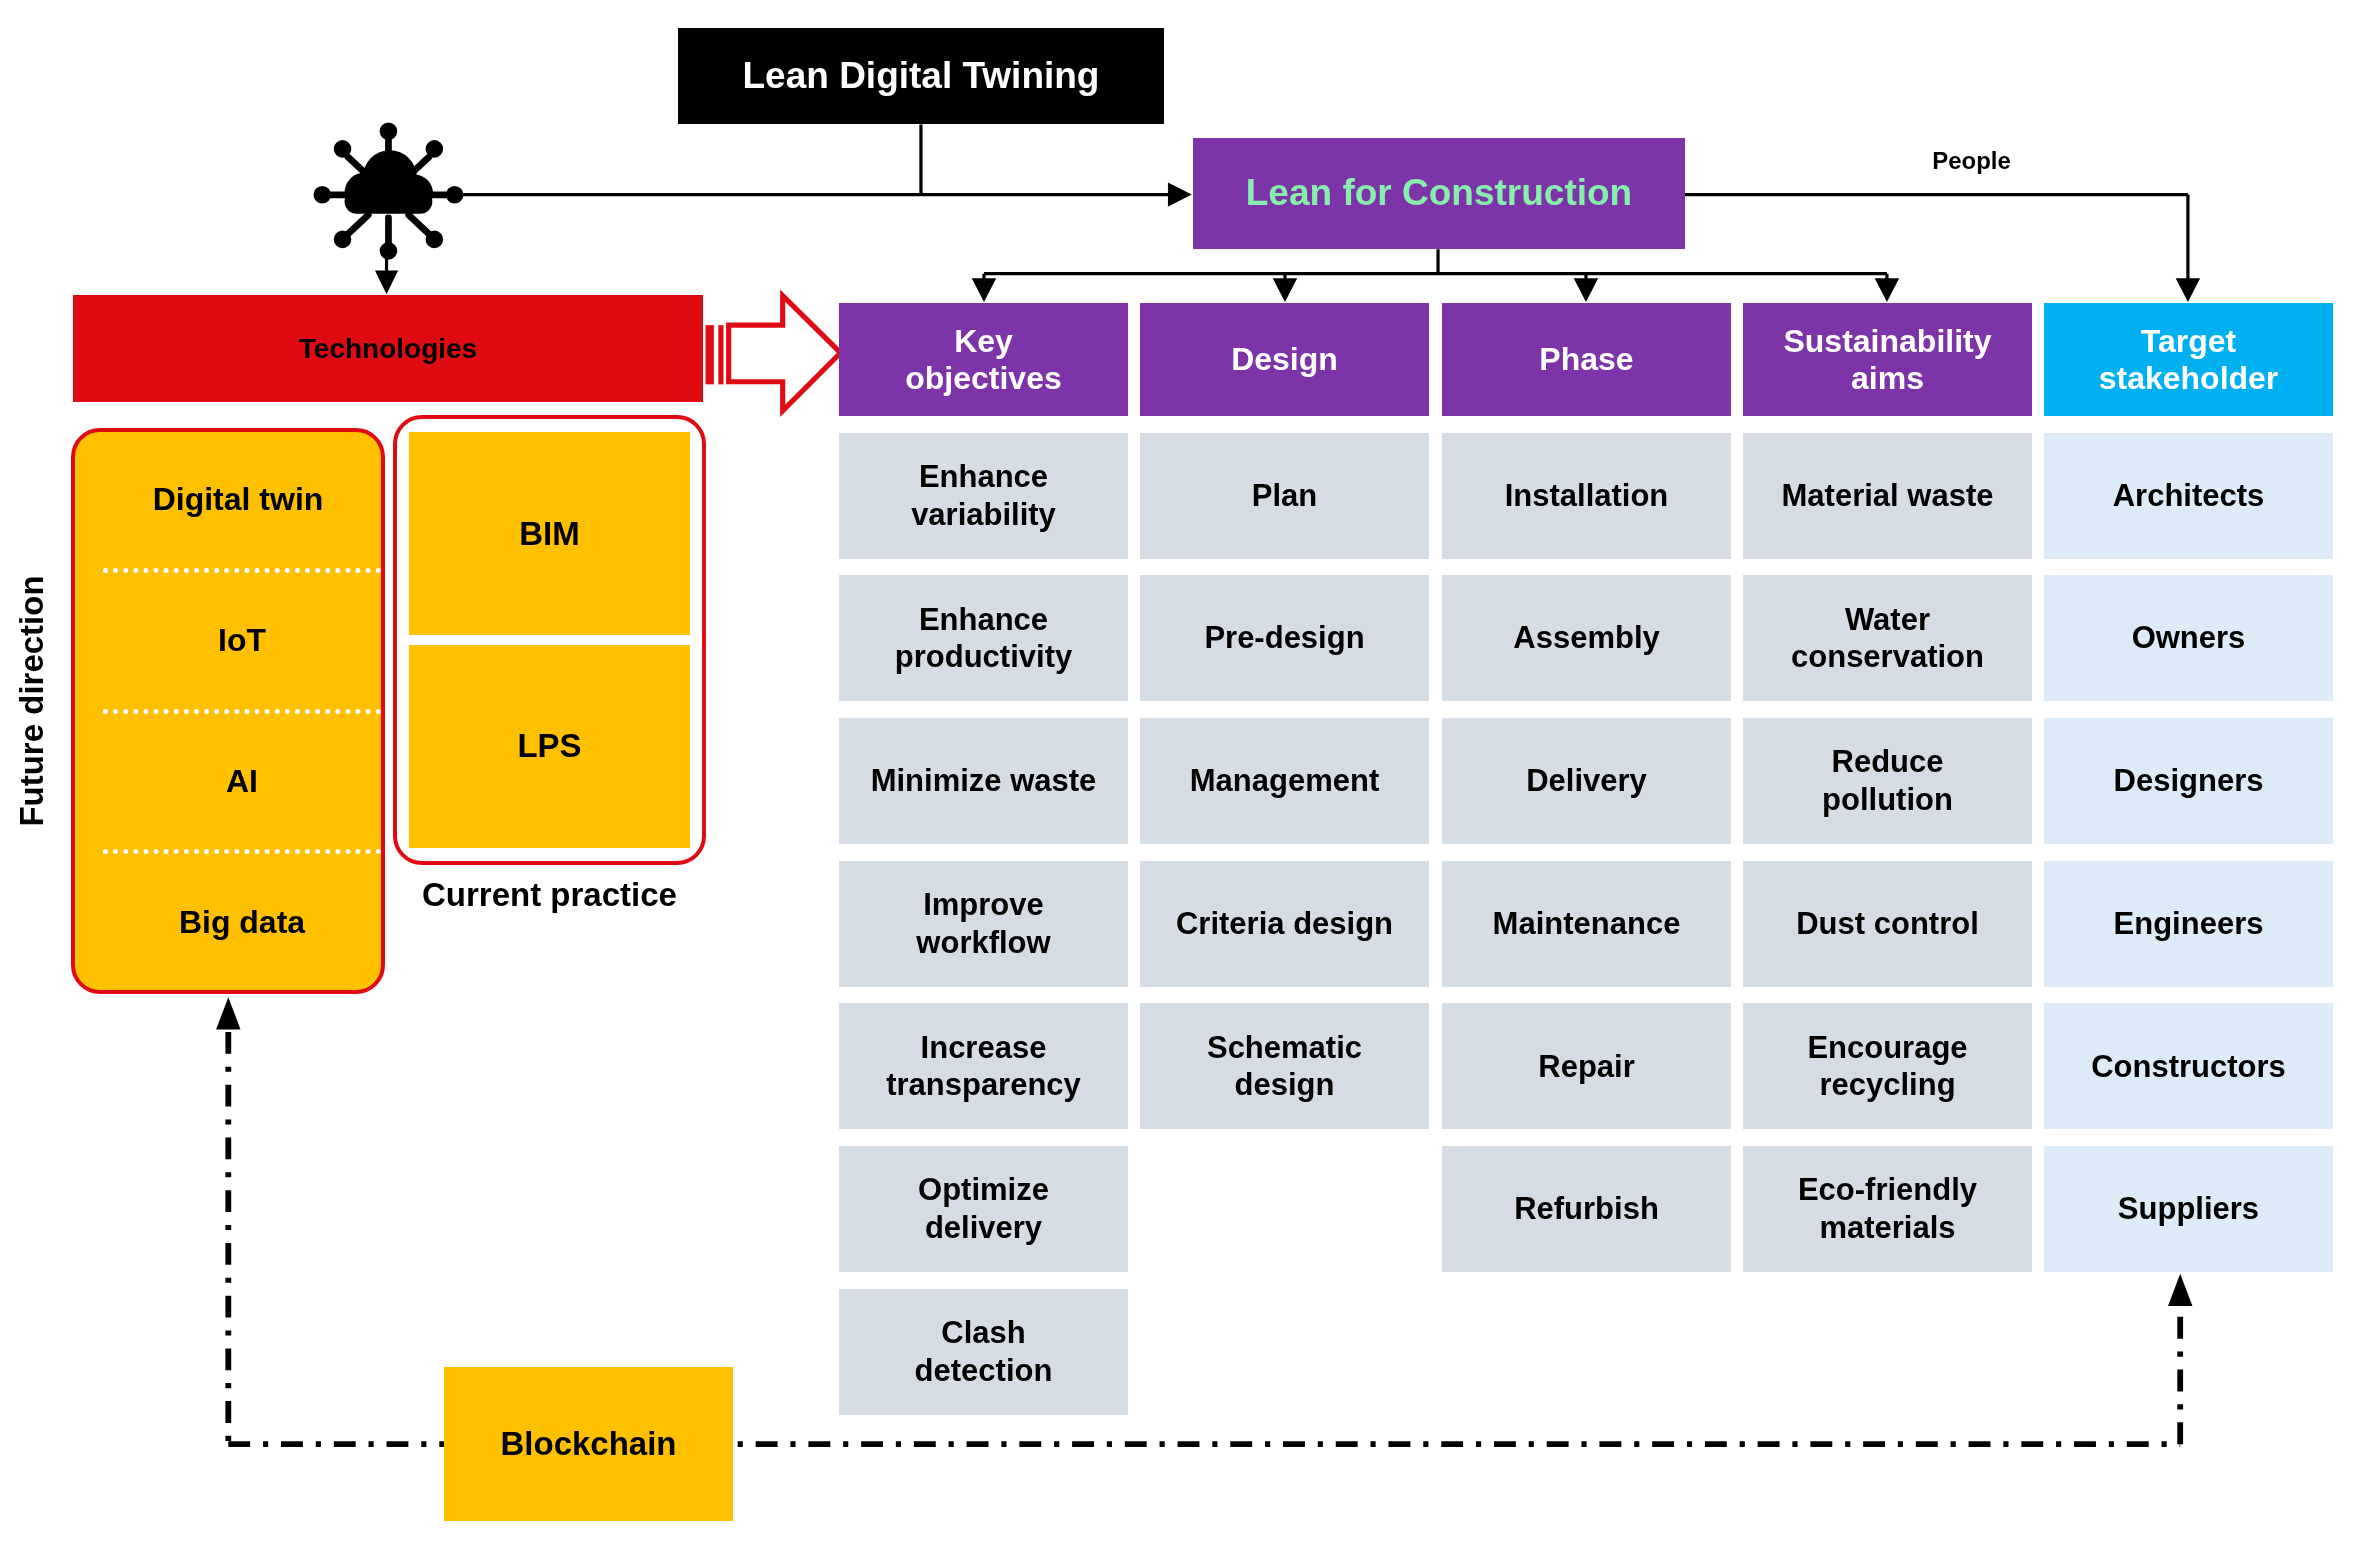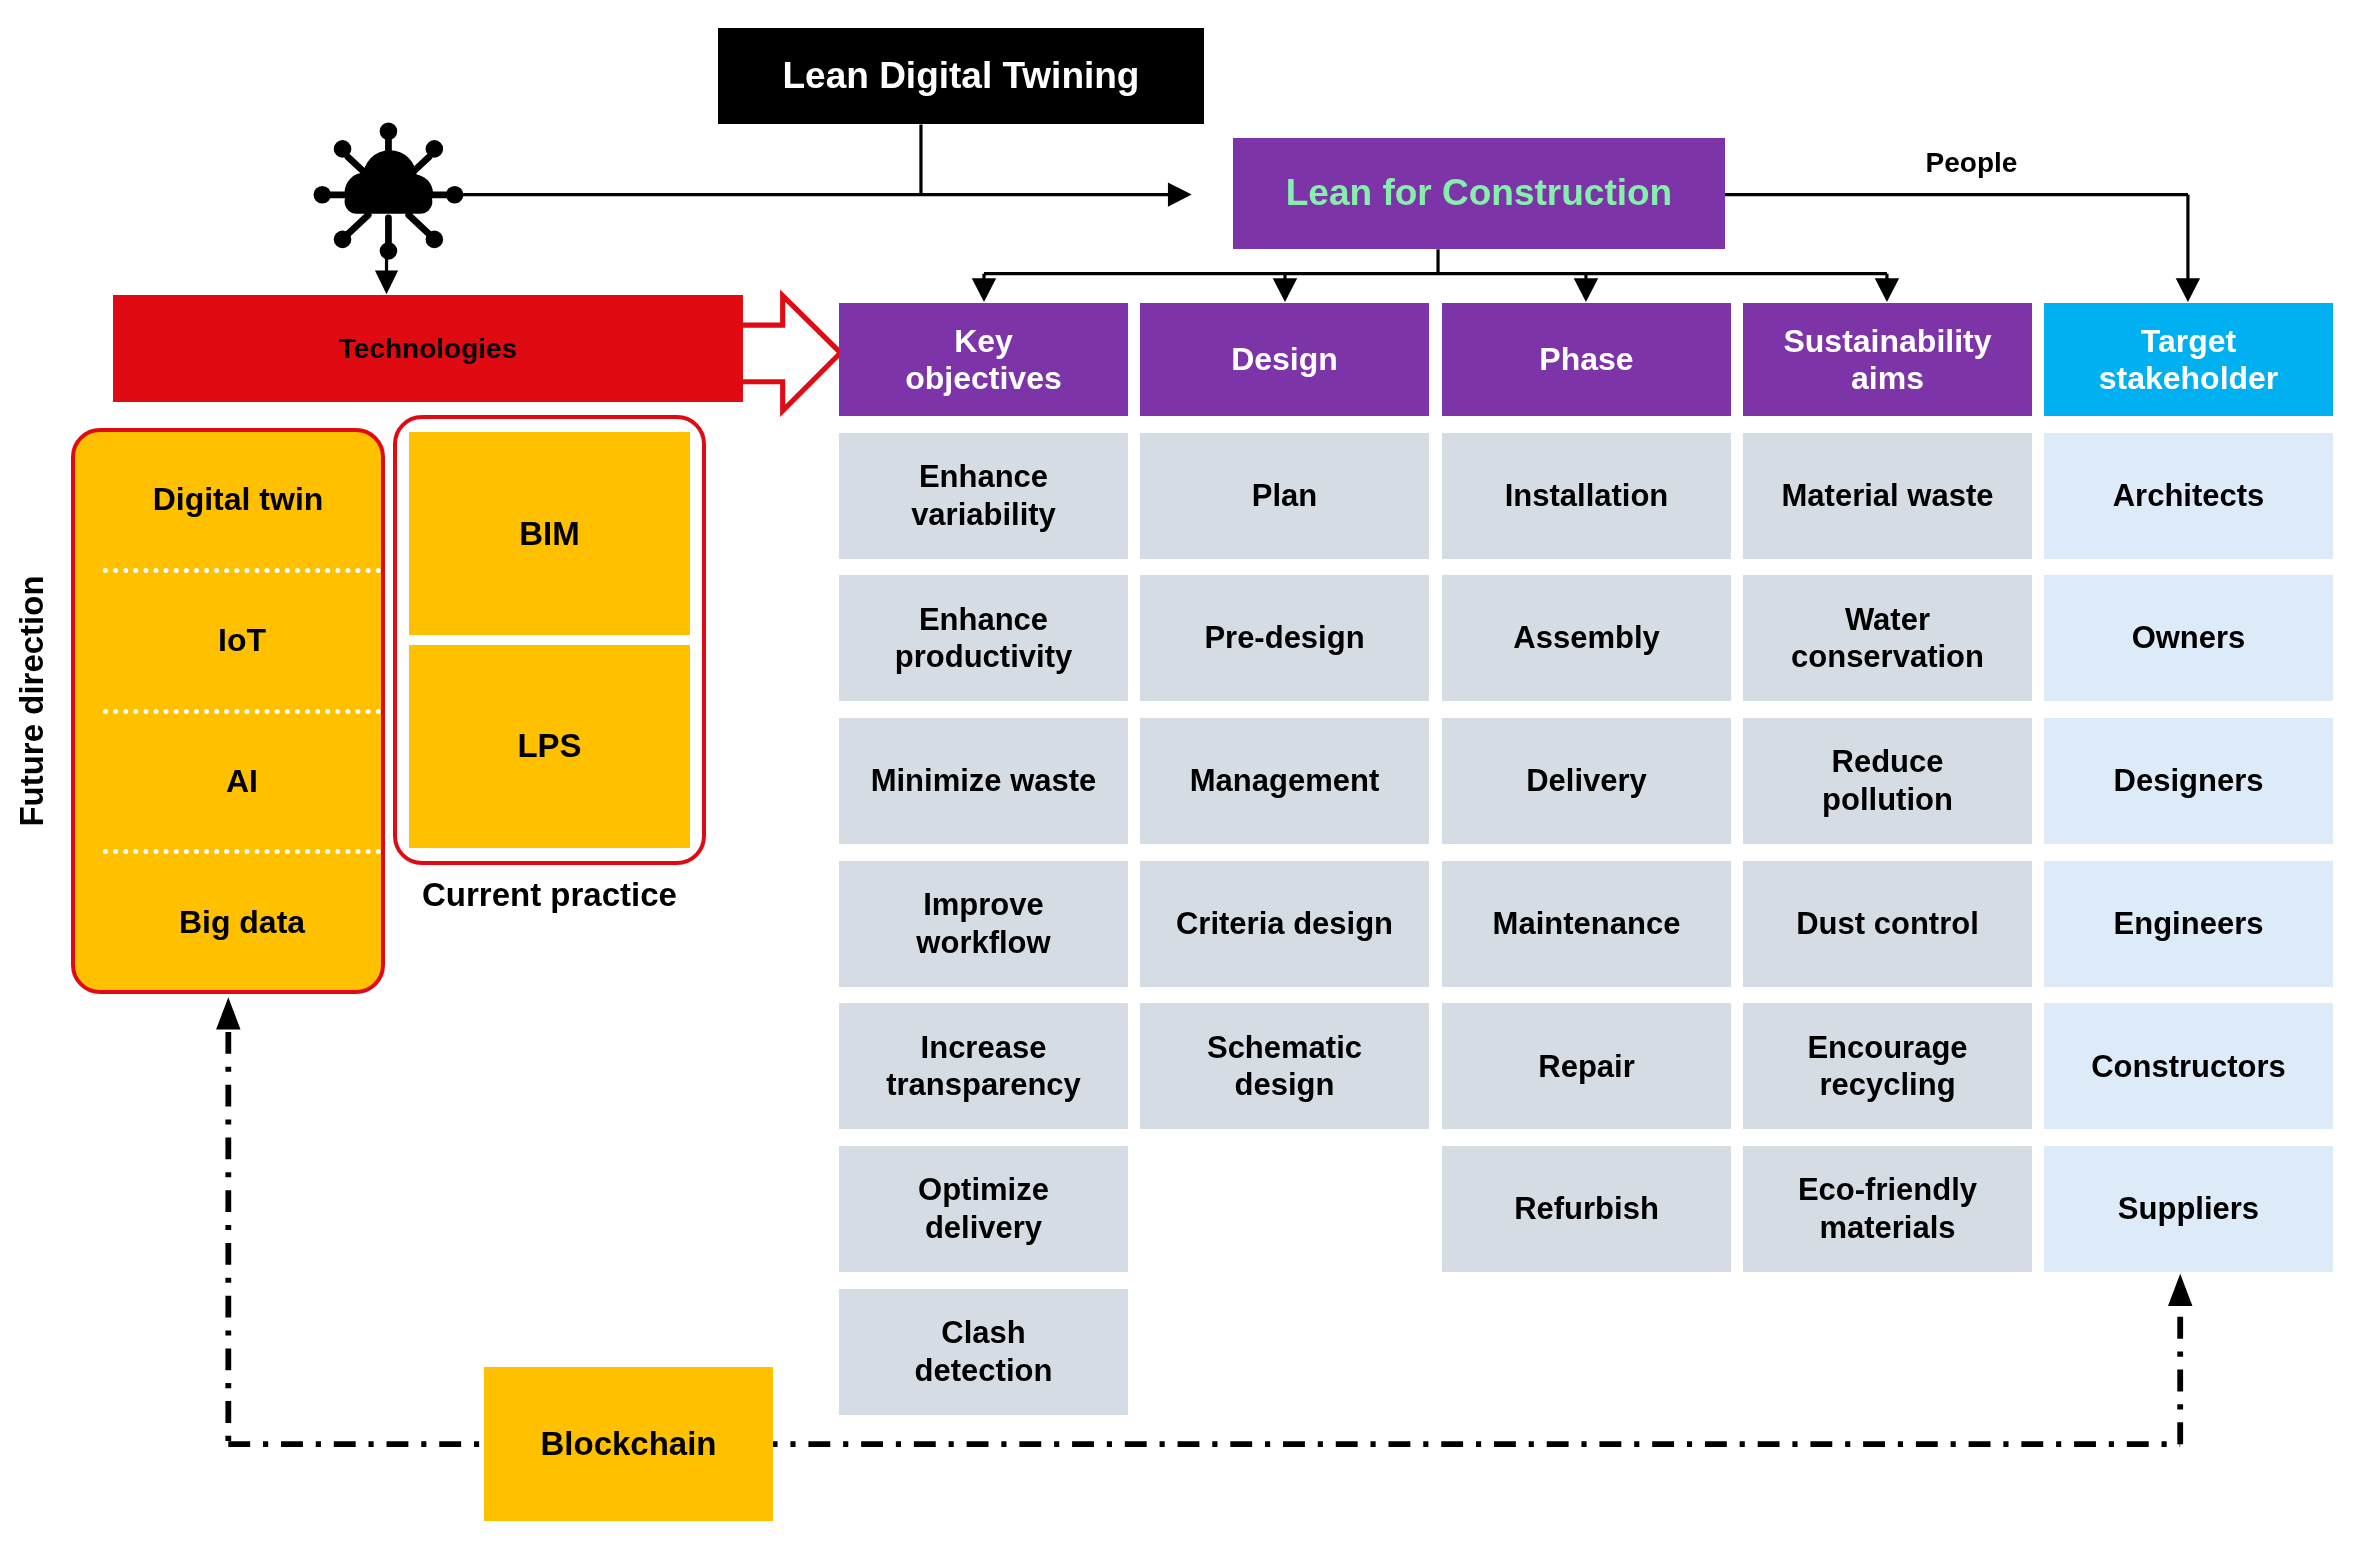--- a/index.html
+++ b/index.html
@@ -4,26 +4,26 @@
 <style>
   html,body{margin:0;padding:0;background:#fff;}
   .canvas{
     position:relative; width:2377px; height:1543px; background:#fff;
     font-family:"Liberation Sans", sans-serif; font-weight:700; color:#000;
     overflow:hidden;
   }
   svg.connectors{position:absolute; left:0; top:0; z-index:1;}
   .node{
     position:absolute; z-index:2; display:flex; align-items:center; justify-content:center;
-    text-align:center; line-height:1.2;margin-left:40px;
+    text-align:center; line-height:1.2;
   }
   .black-box{background:#000; color:#fff; font-size:37px;}
   .purple-box{background:var(--purple); color:#86efac; font-size:37px;text-align:center;}
   .red-box{background:var(--red); color:#000000; font-size:28px;}
-  .people{position:absolute; z-index:2; text-align:center; font-size:28px;}
+  .people{position:absolute; z-index:2; text-align:center; font-size:24px;}
 
   
   .future-group{
     position:absolute; z-index:2; background:var(--orange);
     border:4.5px solid var(--red); border-radius:29px; box-sizing:border-box;
     display:flex; flex-direction:column;
   }
   .future-row{
     flex:1; display:flex; align-items:center; justify-content:center;
     font-size:32px; text-align:center;

